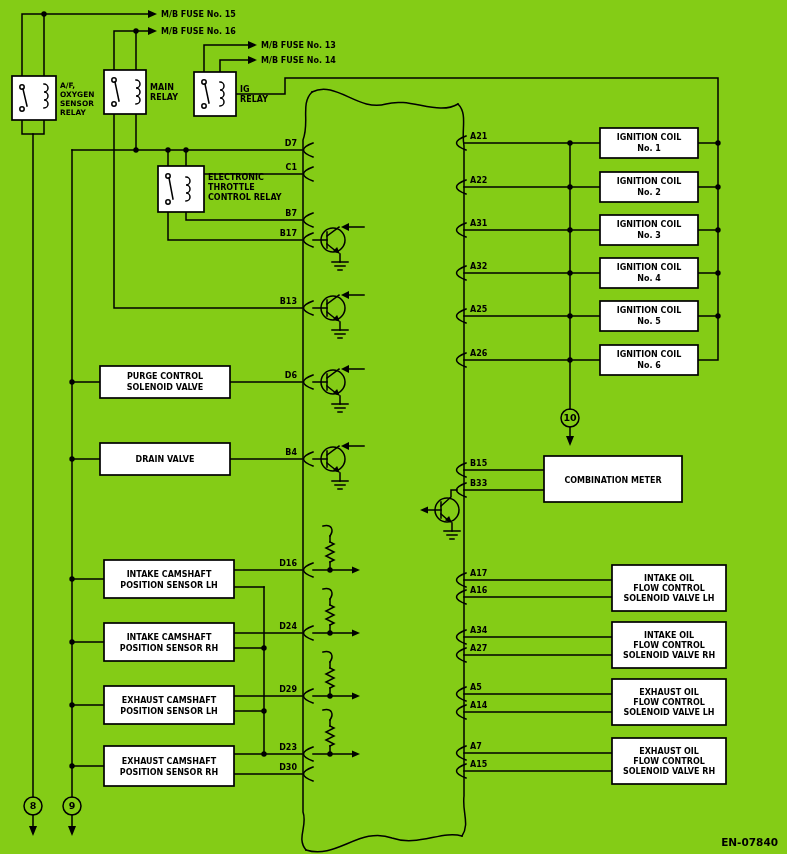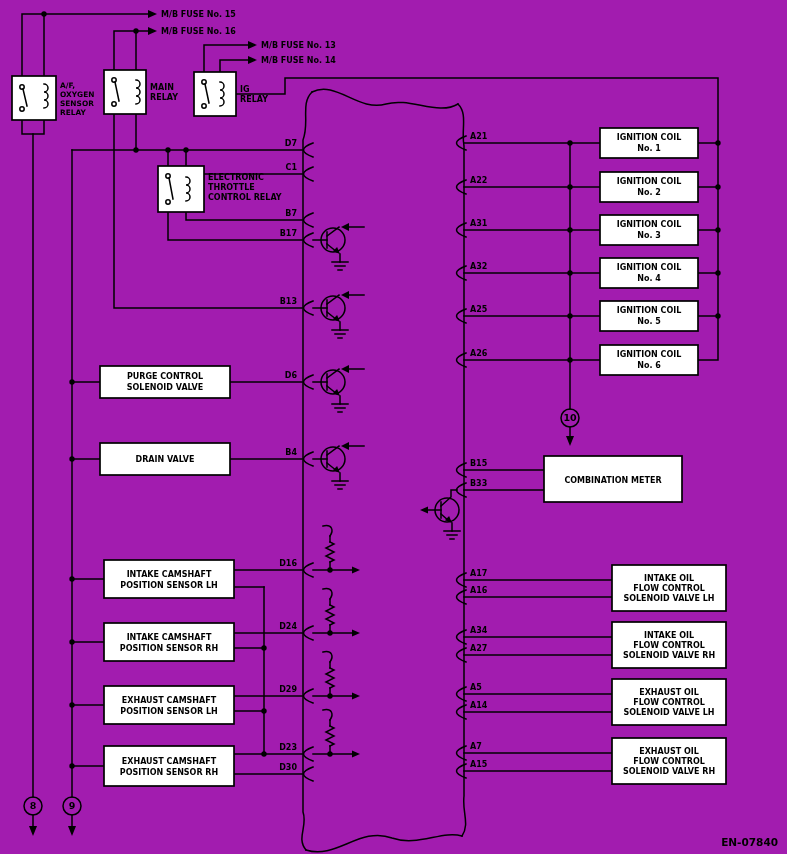--- a/index.html
+++ b/index.html
@@ -1,16 +1,16 @@
 <!DOCTYPE html>
 <html><head>
 <meta charset="utf-8">
 <style>
   html,body{margin:0;padding:0;background:#fff}
-  .stage{width:787px;height:854px;position:relative;background:#a21caf}
+  .stage{width:787px;height:854px;position:relative;background:#84cc16}
   svg{display:block}
   .w{fill:none;stroke:#000;stroke-width:1.5;stroke-linecap:square;stroke-linejoin:miter}
   .box{fill:#fff;stroke:#000;stroke-width:1.7}
   .dot{fill:#000;stroke:none}
   .arr{fill:#000;stroke:none}
   text{font-family:"DejaVu Sans","Liberation Sans",sans-serif;font-weight:bold;fill:#000}
   .t8{font-size:8px}
   .t7{font-size:7.4px}
   .tm{text-anchor:middle}
   .te{text-anchor:end}

